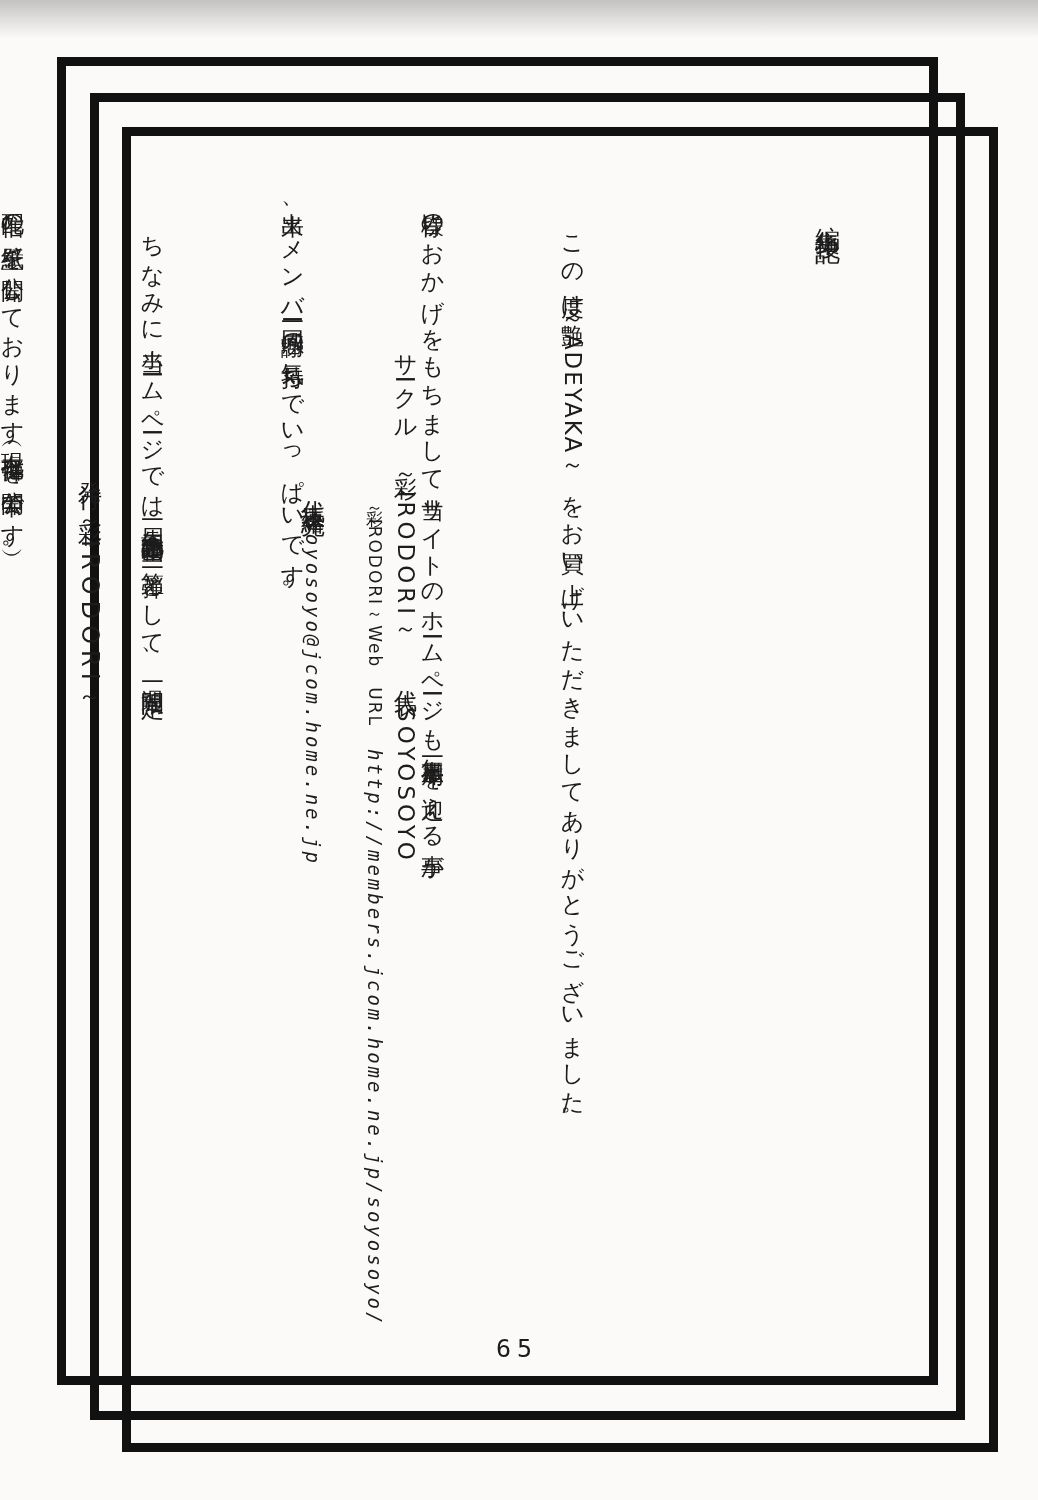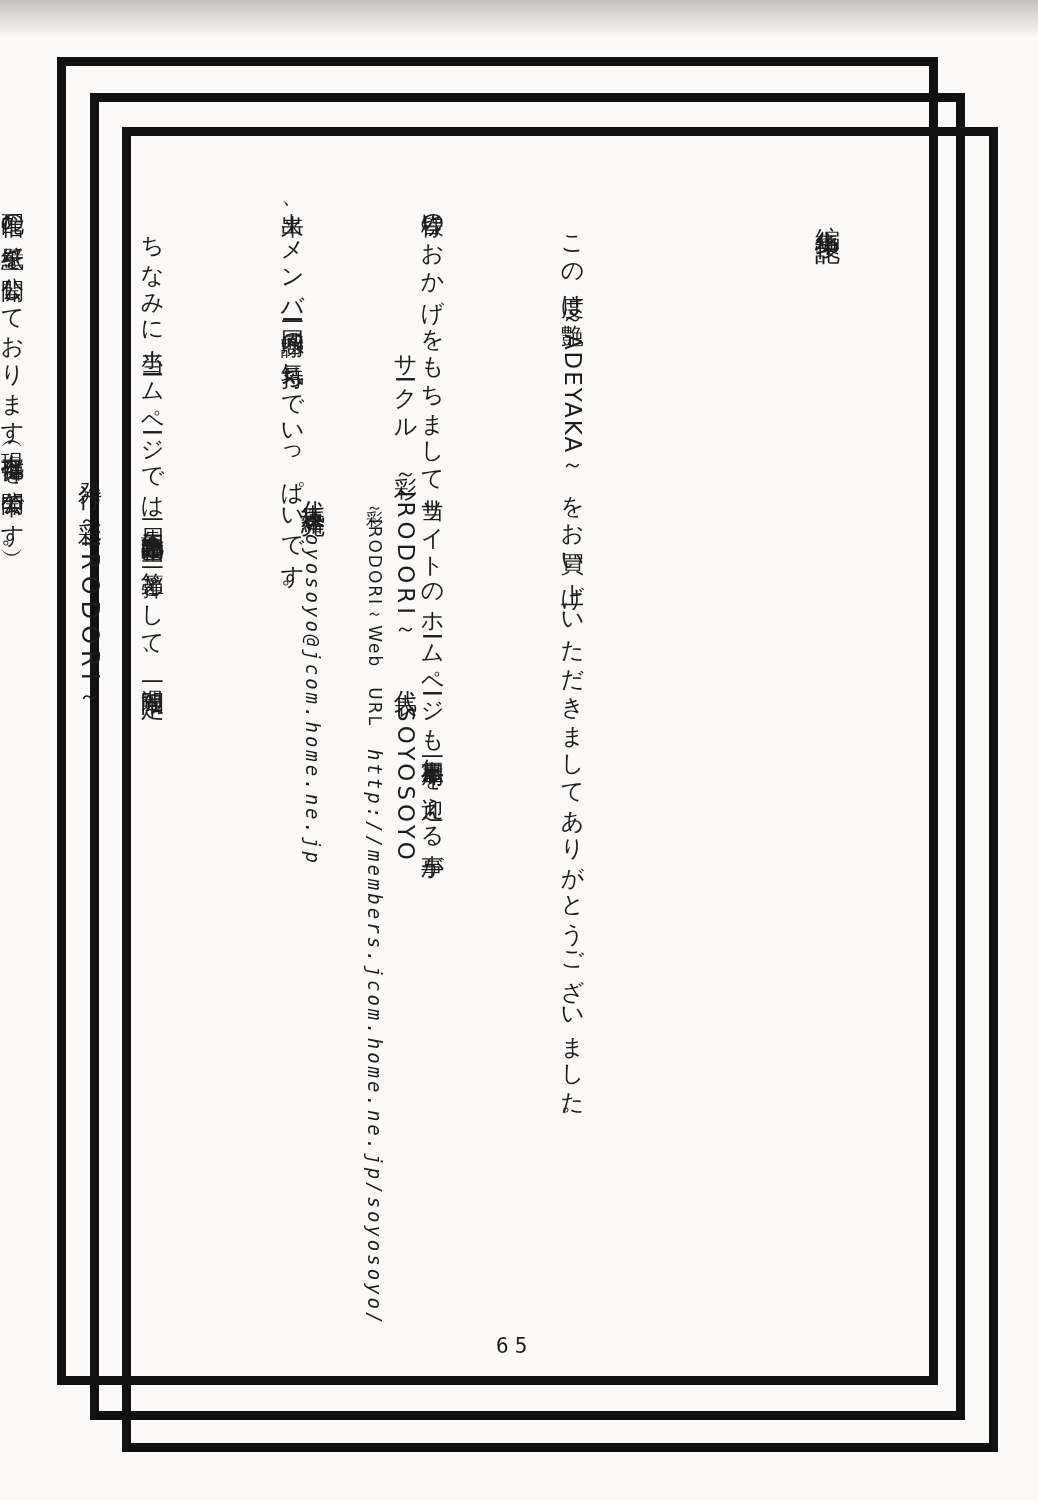--- a/index.html
+++ b/index.html
@@ -108,21 +108,21 @@
     white-space: pre;
     font-size: 24px;
     letter-spacing: 6px;
     line-height: 33px;
   }
   .page-num {
     position: absolute;
     left: 496px;
     top: 1334px;
     font-family: "DejaVu Sans Mono", monospace;
-    font-size: 21px;
+    font-size: 25px;
     letter-spacing: 6px;
     color: #1c1c1c;
   }
 </style>
 </head>
 <body>
 
 <div class="scan-top-shade"></div>
 
 <div class="frame frame-a"></div>

